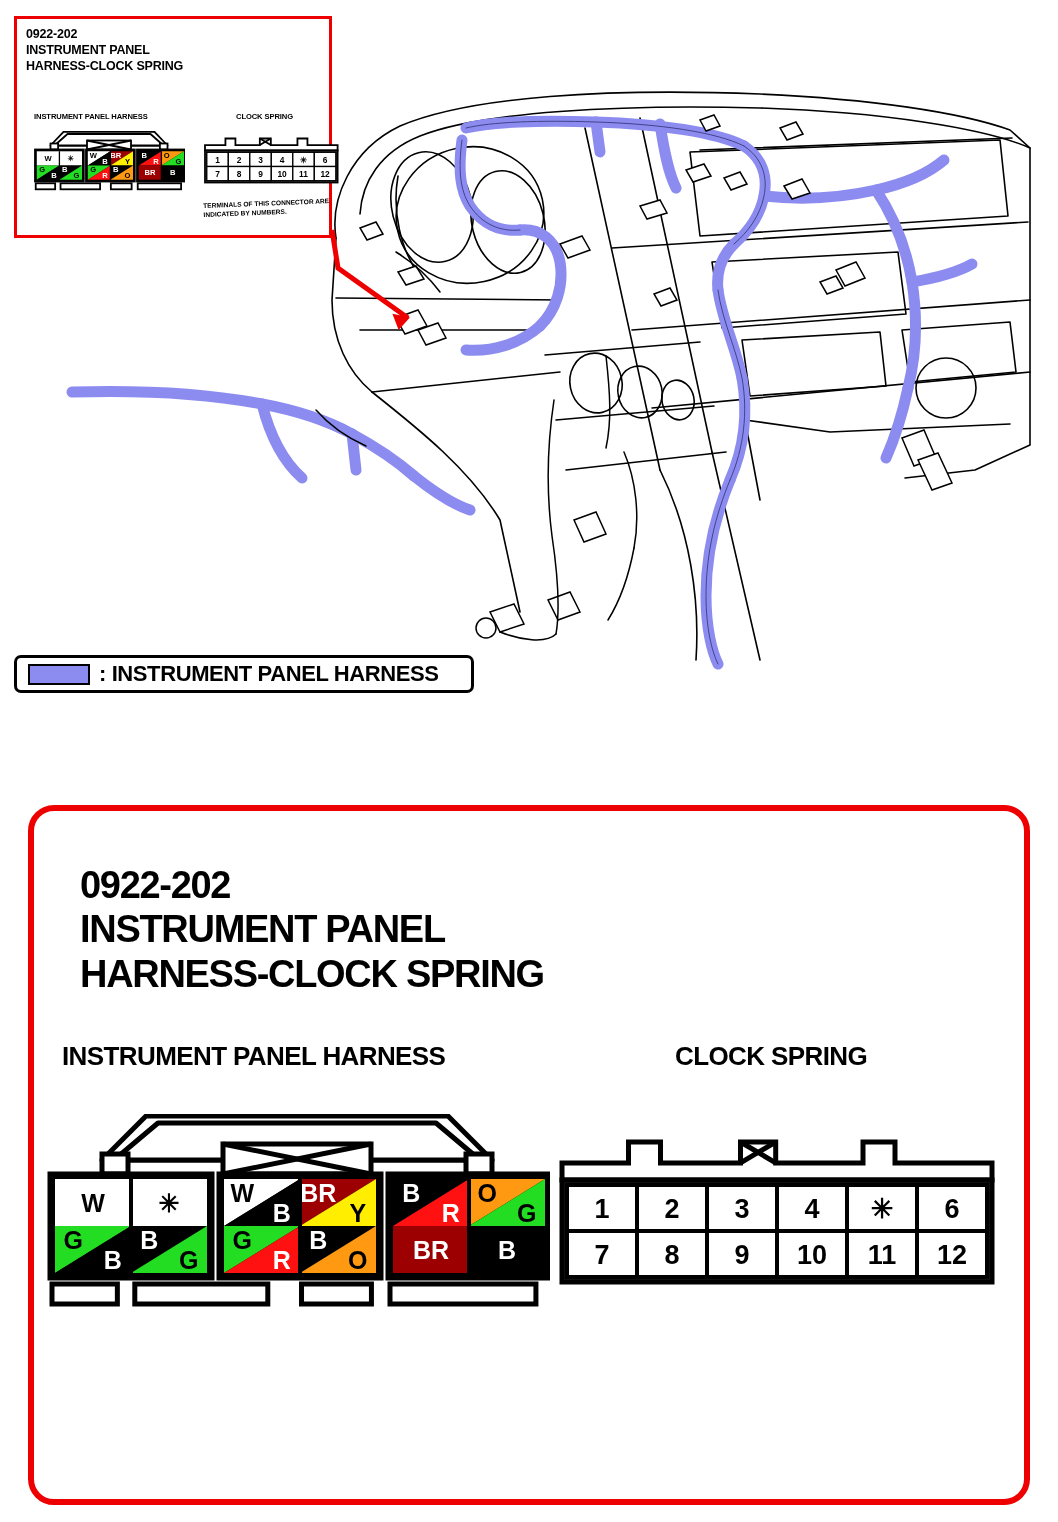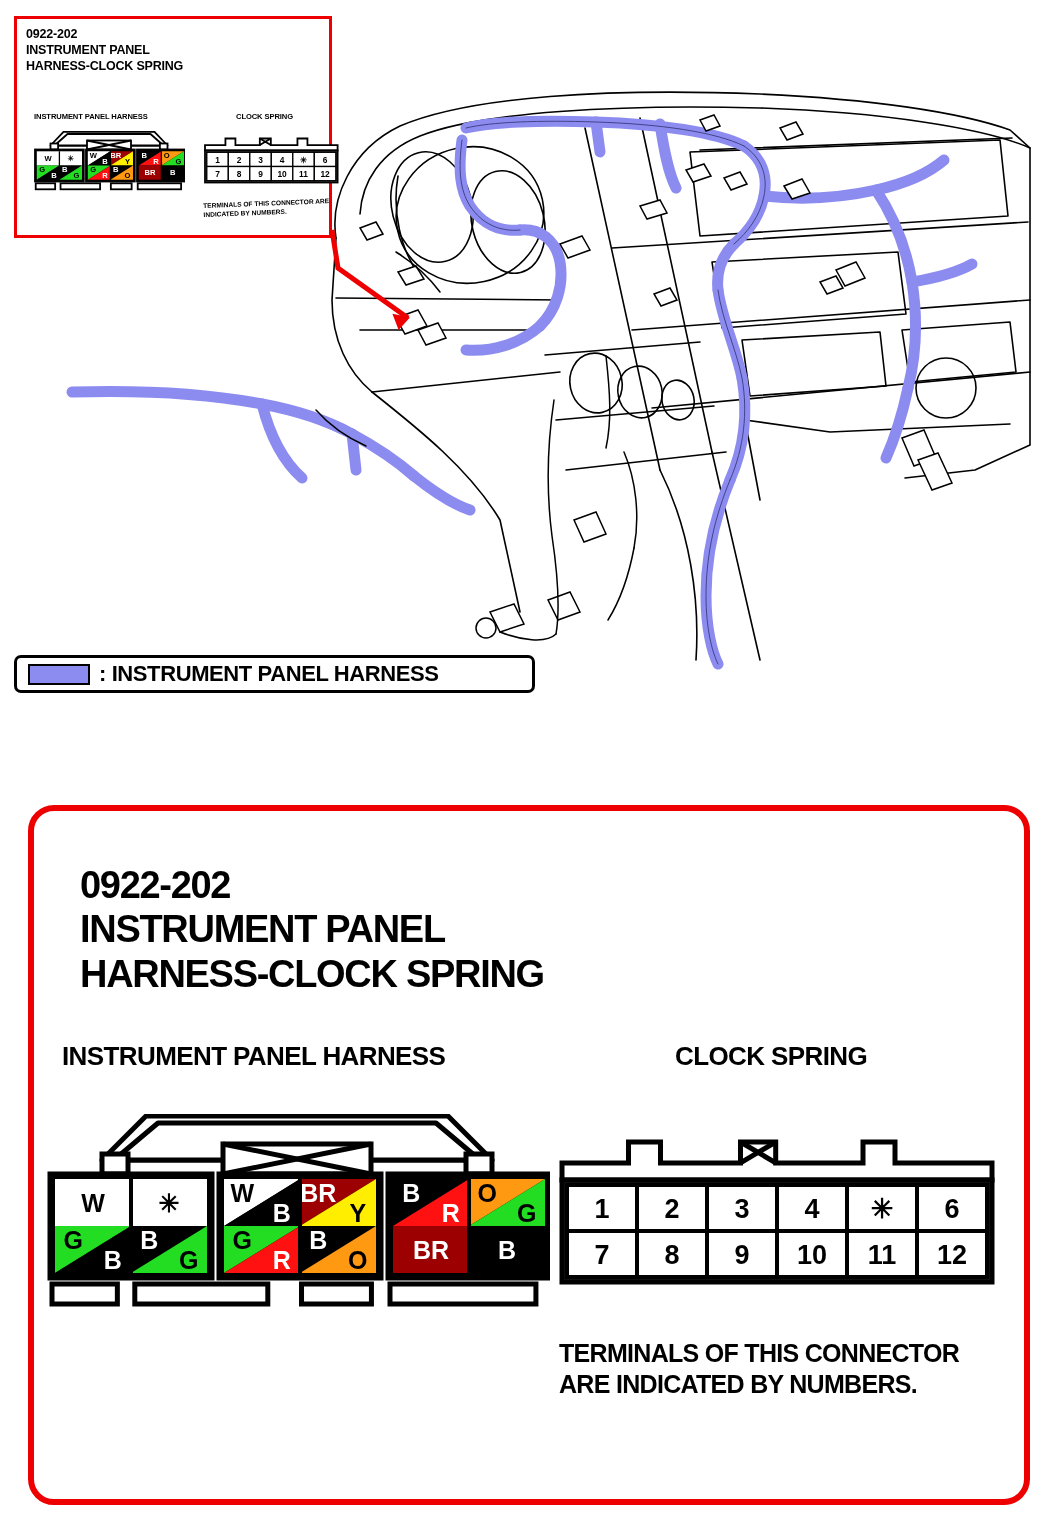--- a/index.html
+++ b/index.html
@@ -34,21 +34,21 @@
 
   
   #mini-ipc{ position:absolute; left:16px; top:112px; width:152px; height:64px; }
   #mini-cs { position:absolute; left:186px; top:118px; width:143px; height:56px; }
 
   
   #illustration{ position:absolute; left:0; top:0; width:1058px; height:700px; z-index:5; }
 
   
   #legend{
-    position:absolute; left:14px; top:655px; width:521px; height:38px;
+    position:absolute; left:14px; top:655px; width:460px; height:38px;
     border:3px solid #000; border-radius:7px; background:#fff; z-index:20;
     display:flex; align-items:center; padding-left:11px;
   }
   #legend-swatch{
     width:62px; height:21px; background:#8c8cf0; border:2px solid #000; flex:0 0 auto;
   }
   #legend-text{
     margin-left:9px; font-size:22px; font-weight:bold; color:#000;
     letter-spacing:-0.4px; white-space:nowrap;
   }
@@ -401,15 +401,13 @@
       <rect x="151" y="95" width="70" height="46" fill="#fff" stroke="#000" stroke-width="4"></rect>
       <text x="186" y="119.08" text-anchor="middle" dominant-baseline="central" font-size="27" fill="#000">9</text>
       <rect x="221" y="95" width="70" height="46" fill="#fff" stroke="#000" stroke-width="4"></rect>
       <text x="256" y="119.08" text-anchor="middle" dominant-baseline="central" font-size="27" fill="#000">10</text>
       <rect x="291" y="95" width="70" height="46" fill="#fff" stroke="#000" stroke-width="4"></rect>
       <text x="326" y="119.08" text-anchor="middle" dominant-baseline="central" font-size="27" fill="#000">11</text>
       <rect x="361" y="95" width="70" height="46" fill="#fff" stroke="#000" stroke-width="4"></rect>
       <text x="396" y="119.08" text-anchor="middle" dominant-baseline="central" font-size="27" fill="#000">12</text>
     </svg>
 
-  <div id="detail-note">TERMINALS OF THIS CONNECTOR
-ARE INDICATED BY NUMBERS.</div>
 </div>
 
 </body></html>

